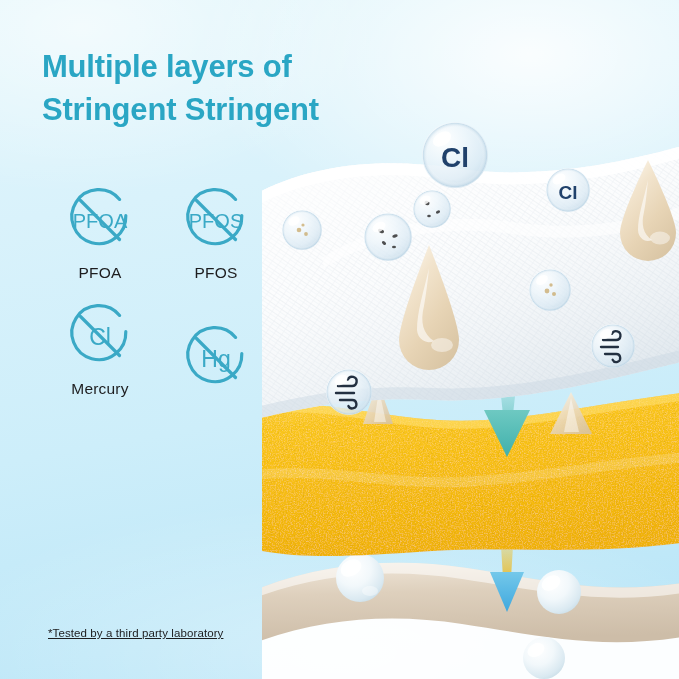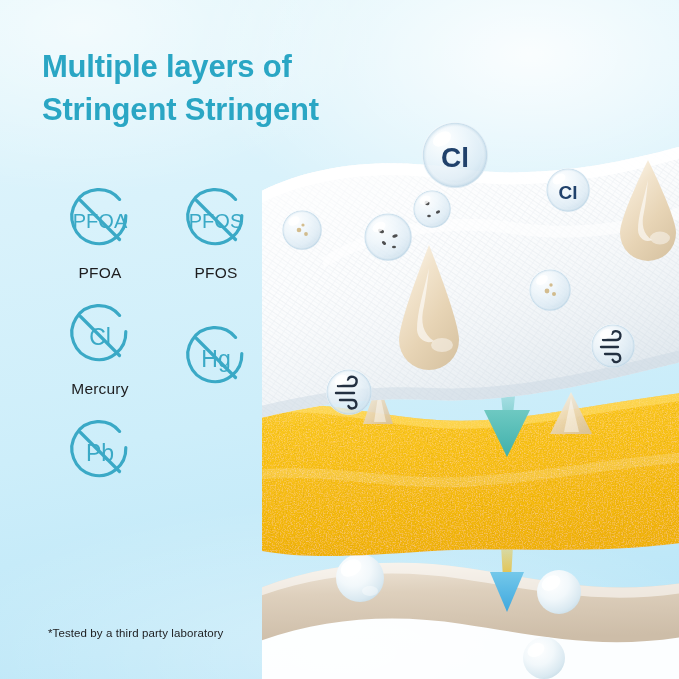--- a/index.html
+++ b/index.html
@@ -87,20 +87,21 @@
   }
   .badge-sym.small { font-size: 20px; }
 
   .footnote {
     position: absolute;
     left: 48px;
     top: 627px;
     font-size: 11.5px;
     color: #1d1d1f;
     letter-spacing: 0.1px;
+    text-decoration: underline;
   }
 
   
   .illus {
     position: absolute;
     left: 262px;
     top: 0;
     width: 417px;
     height: 679px;
   }
@@ -417,27 +418,20 @@
               <path d="M57.6 17.4 A27 27 0 1 0 63.8 33.6" fill="none" stroke="#3aa9c6" stroke-width="3.2" stroke-linecap="round"></path>
               <line x1="18.5" y1="18.5" x2="57.5" y2="57.5" stroke="#3aa9c6" stroke-width="3.2" stroke-linecap="round"></line>
               <text class="badge-sym" x="38" y="47" text-anchor="middle">Hg</text>
             </svg>
           </div>
         </div>
       </div>
 
       <div class="badge-row">
         <div class="badge-cell">
-          <div class="badge-icon-wrap">
-            <svg class="badge-svg" width="76" height="76" viewBox="0 0 76 76" xmlns="http://www.w3.org/2000/svg">
-              <path d="M57.6 17.4 A27 27 0 1 0 63.8 33.6" fill="none" stroke="#3aa9c6" stroke-width="3.2" stroke-linecap="round"></path>
-              <line x1="18.5" y1="18.5" x2="57.5" y2="57.5" stroke="#3aa9c6" stroke-width="3.2" stroke-linecap="round"></line>
-              <text class="badge-sym" x="38" y="47" text-anchor="middle">Pb</text>
-            </svg>
-          </div>
         </div>
         <div class="badge-cell"></div>
       </div>
 
     </div>
 
     <div class="footnote">*Tested by a third party laboratory</div>
   </div>
 
 </div>

